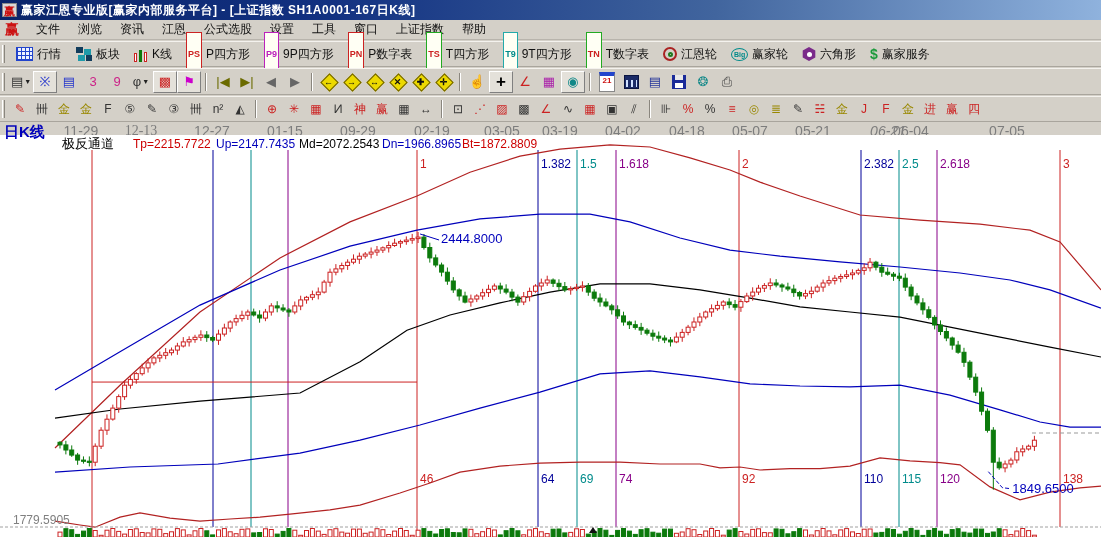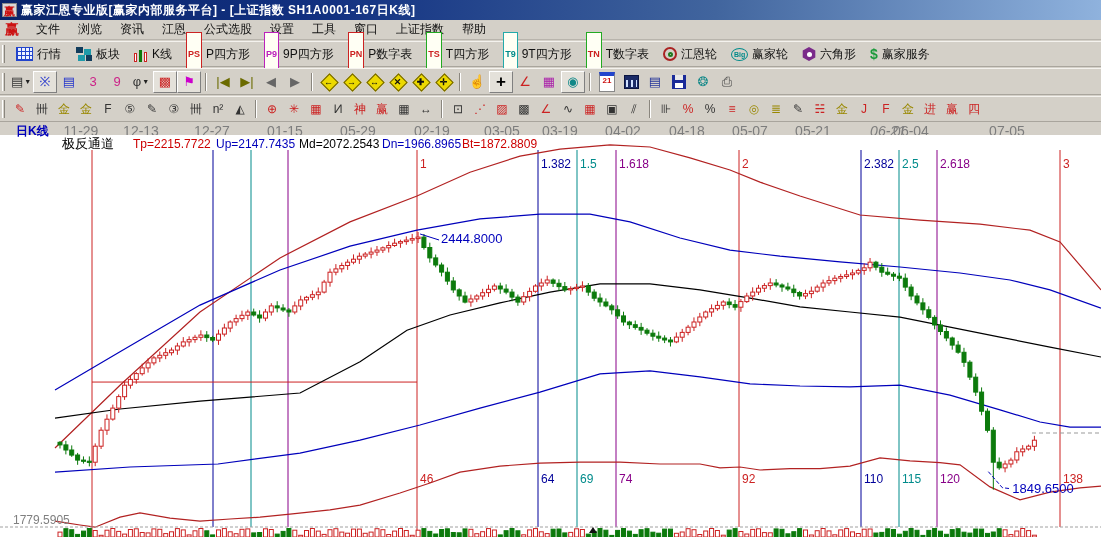--- a/index.html
+++ b/index.html
@@ -82,22 +82,22 @@
   .i-floppy:after { content:""; position:absolute; left:3px; bottom:1px; width:8px; height:5px; background:#fff; }
 
   
   .daterow { position:absolute; top:123px; left:0; width:100%; height:12px; background:#d4d0c8; }
   .dtick { position:absolute; top:0; width:40px; margin-left:-20px; text-align:center;
     font-size:14px; color:#7d7d7d; letter-spacing:0; }
 
   
   .chart { position:absolute; top:135px; left:0; width:1101px; height:402px; background:#ffffff; }
   .chart svg { display:block; }
-  .corner-label { position:absolute; top:123px; left:16px; color:#0000bb; font-weight:bold;
-    font-size:12px; z-index:5; }
+  .corner-label { position:absolute; top:123px; left:4px; color:#0000bb; font-weight:bold;
+    font-size:15px; z-index:5; }
   text { font-family:"Liberation Sans","DejaVu Sans",sans-serif; }
 </style>
 </head>
 <body>
 
 <div id="app">
   <div class="titlebar">
     <span class="app-ico">赢</span>
     <span class="ttl">赢家江恩专业版[赢家内部服务平台] - [上证指数  SH1A0001-167日K线]</span>
   </div>
@@ -416,24 +416,24 @@
       <button class="tbtn">
         <span class="glyph" style="color: rgb(204, 34, 34);">赢</span>
       </button>
       <button class="tbtn">
         <span class="glyph" style="color: rgb(204, 34, 34);">四</span>
       </button>
     </div>
 
   <div class="daterow">
       <span class="dtick" style="left: 81px;">11-29</span>
-      <span class="dtick" style="left: 141px;">12-13</span>
+      <span class="dtick" style="left: 141px; font-family: Liberation Serif, serif;">12-13</span>
       <span class="dtick" style="left: 212px;">12-27</span>
       <span class="dtick" style="left: 285px;">01-15</span>
-      <span class="dtick" style="left: 358px;">05-29</span>
+      <span class="dtick" style="left: 358px;">09-29</span>
       <span class="dtick" style="left: 432px;">02-19</span>
       <span class="dtick" style="left: 502px;">03-05</span>
       <span class="dtick" style="left: 560px; text-decoration: underline;">03-19</span>
       <span class="dtick" style="left: 623px;">04-02</span>
       <span class="dtick" style="left: 687px;">04-18</span>
       <span class="dtick" style="left: 750px;">05-07</span>
       <span class="dtick" style="left: 813px;">05-21</span>
       <span class="dtick" style="left: 877px; margin-left: 14px;">06-04</span>
       <span class="dtick" style="left: 888px; font-style: italic;">06-21</span>
       <span class="dtick" style="left: 1007px;">07-05</span>

